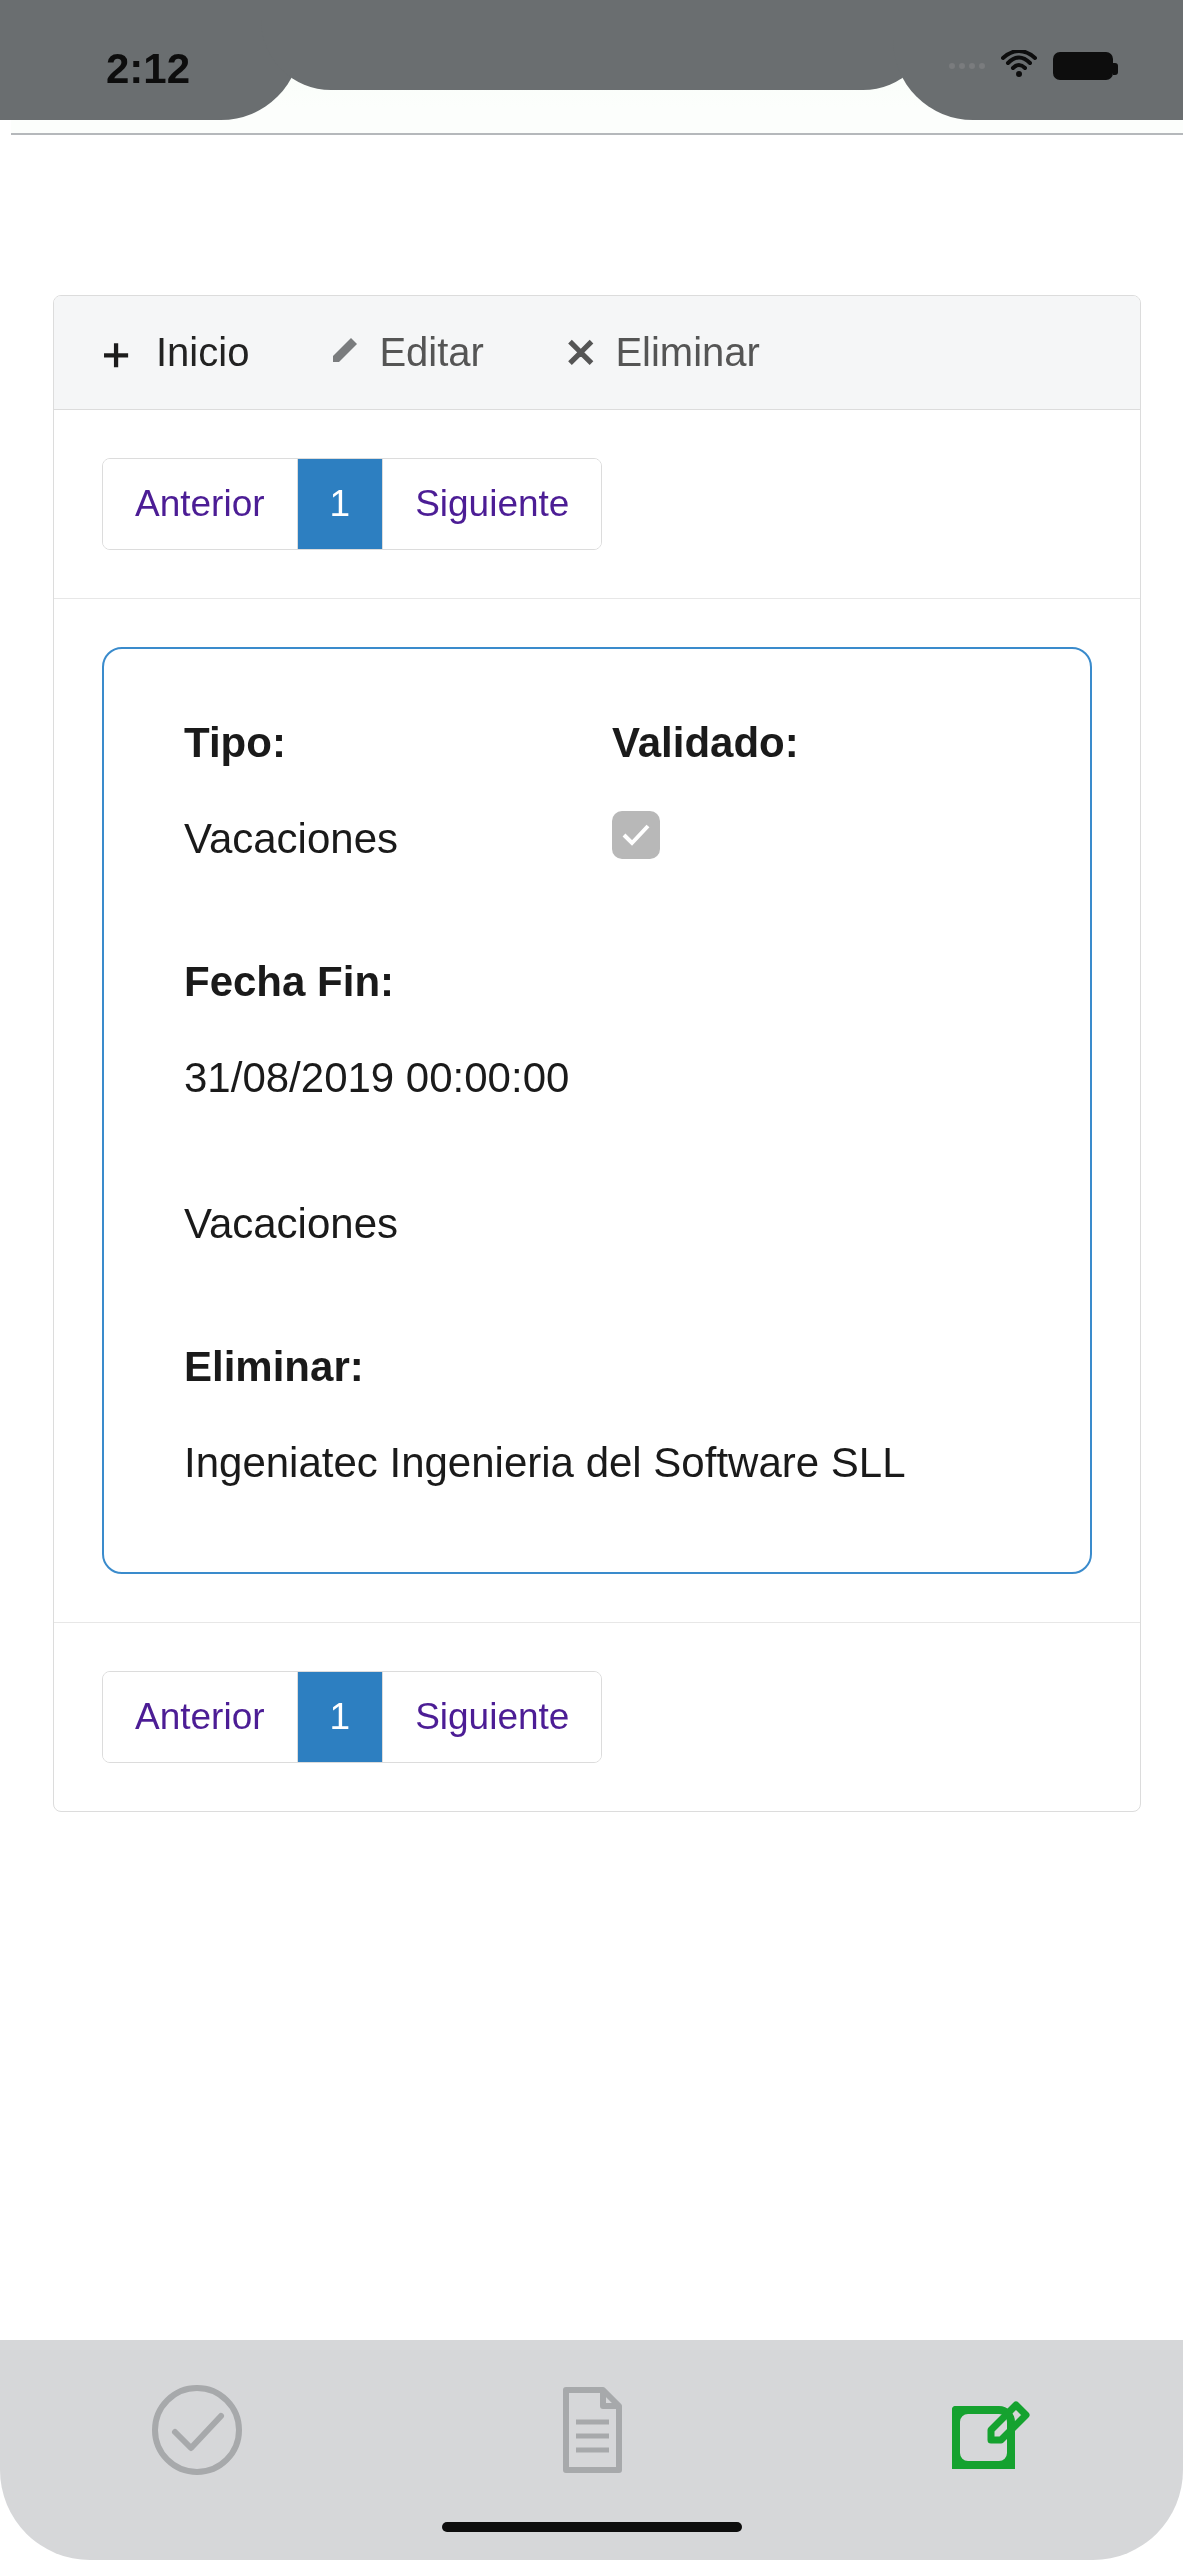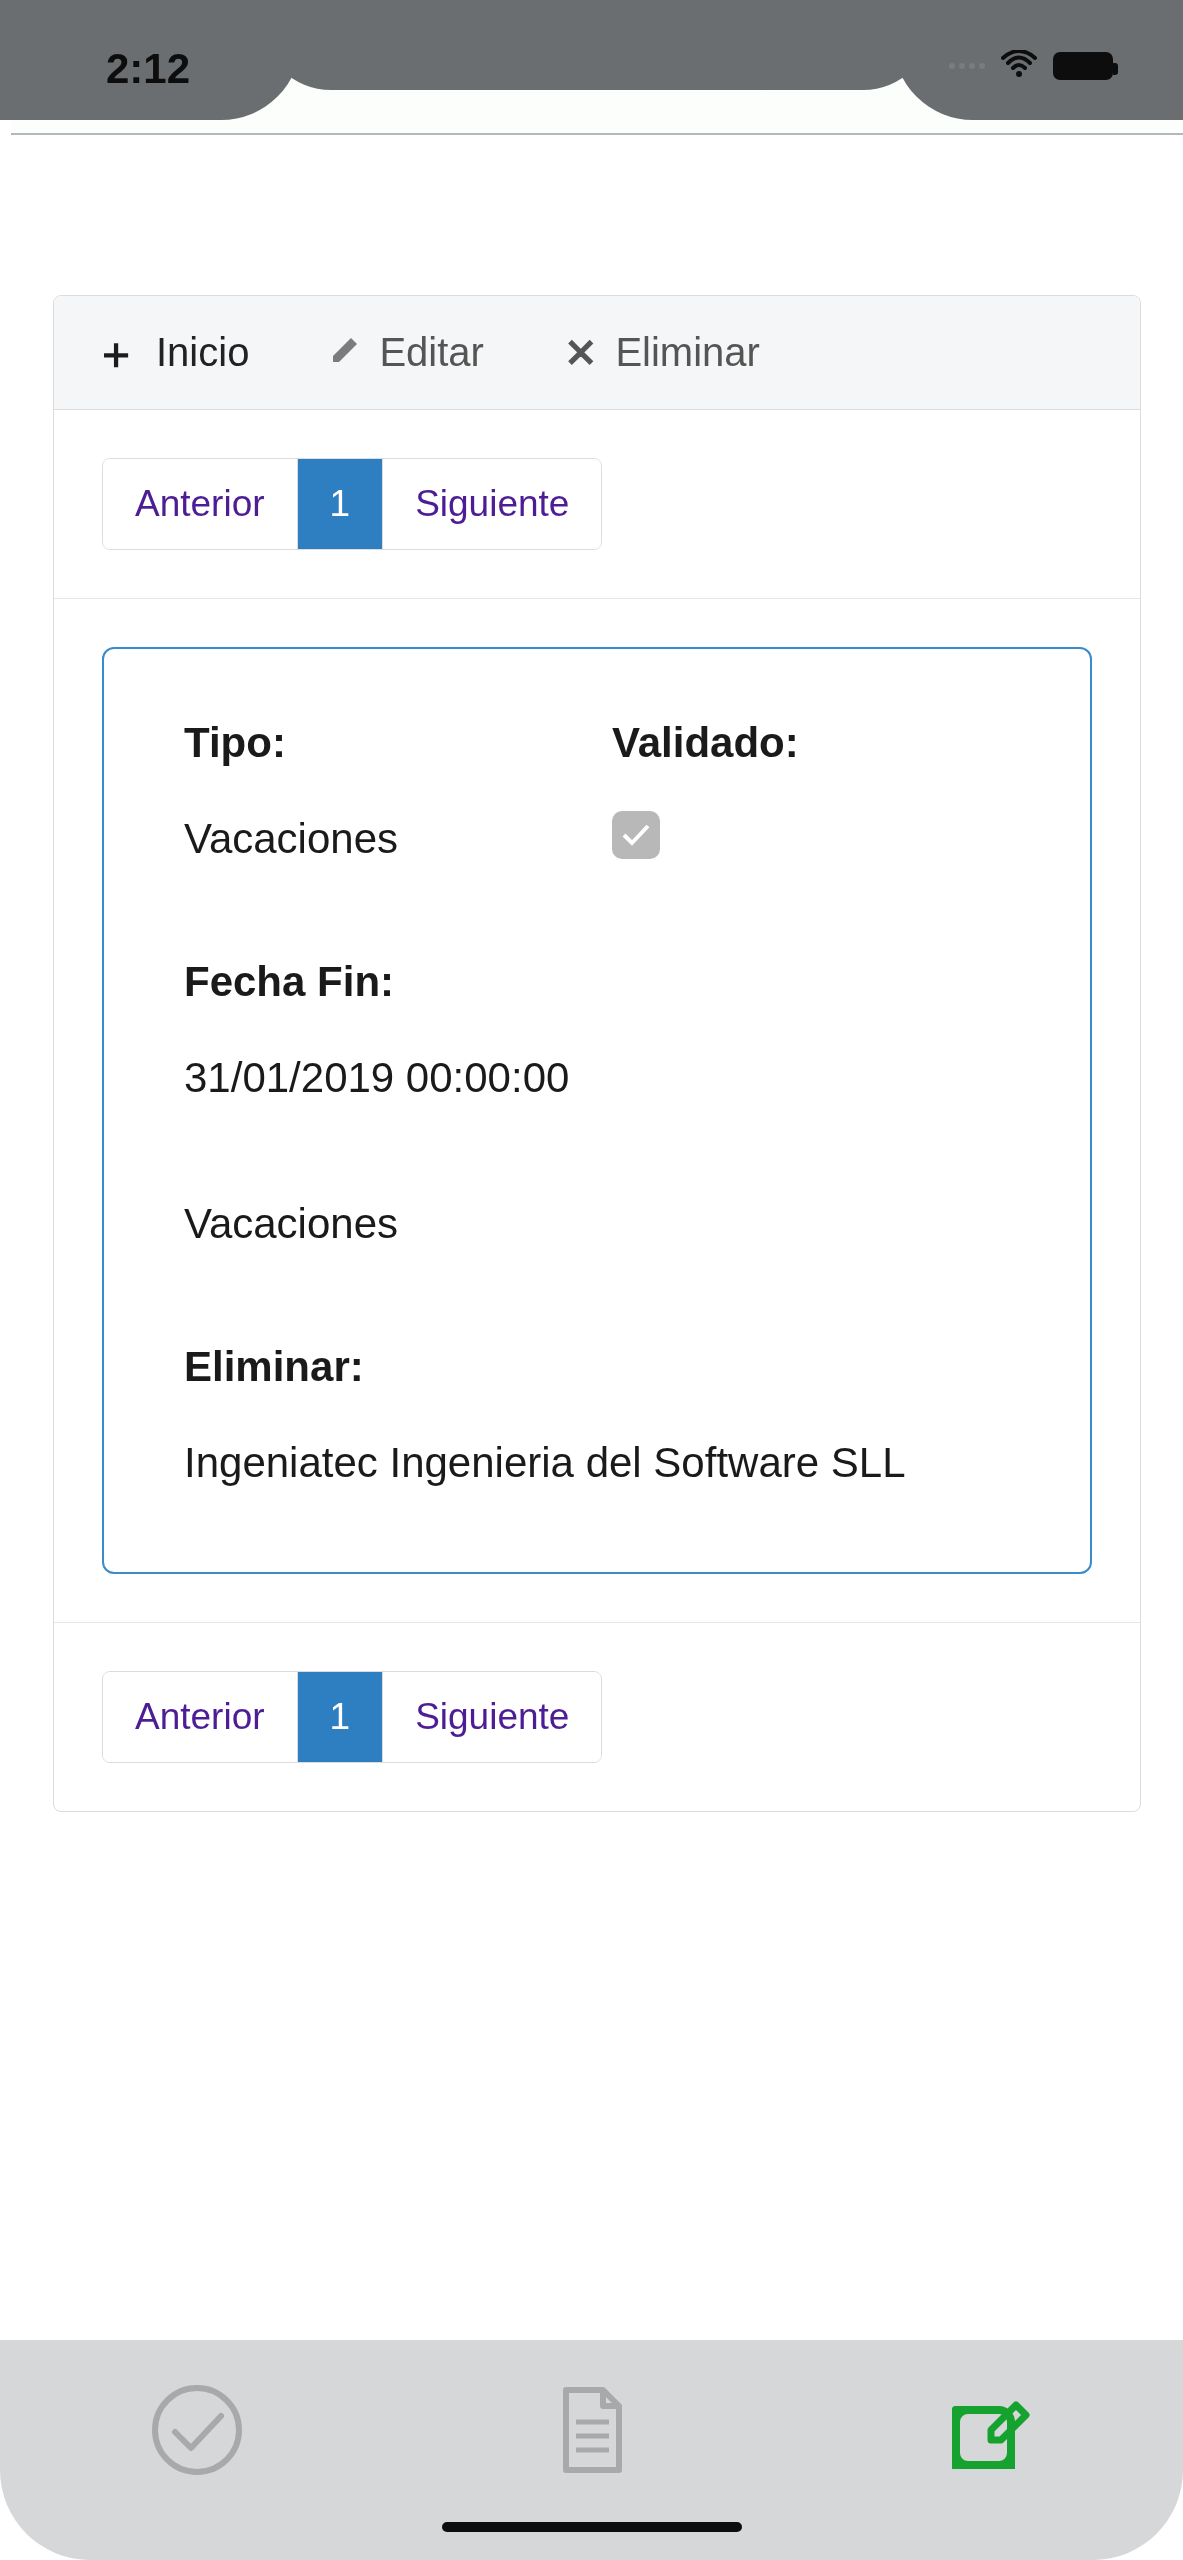--- a/index.html
+++ b/index.html
@@ -136,21 +136,21 @@
   .pager .seg.active{
     background:#2d7fc1;
     color:#fff;
   }
 
   .card-wrap{
     padding:48px;
   }
   .card{
     border:2px solid #3a8bcc;
-    border-radius:12px;
+    border-radius:20px;
     padding:70px 80px 80px 80px;
   }
   .grid2{
     display:flex;
     gap:30px;
   }
   .col{ flex:1; }
   .label{
     font-size:42px;
     font-weight:700;
@@ -281,21 +281,21 @@
                       <polyline points="3,12 11,20 27,3"></polyline>
                     </svg>
                 </div>
               </div>
             </div>
           </div>
 
           <div class="grid2 block">
             <div class="col">
               <div class="label">Fecha Fin:</div>
-              <div class="value">31/01/2019 00:00:00</div>
+              <div class="value">31/08/2019 00:00:00</div>
             </div>
           </div>
 
           <div class="block">
             <div class="value">Vacaciones</div>
           </div>
 
           <div class="block">
             <div class="label">Eliminar:</div>
             <div class="value">Ingeniatec Ingenieria del Software SLL</div>

